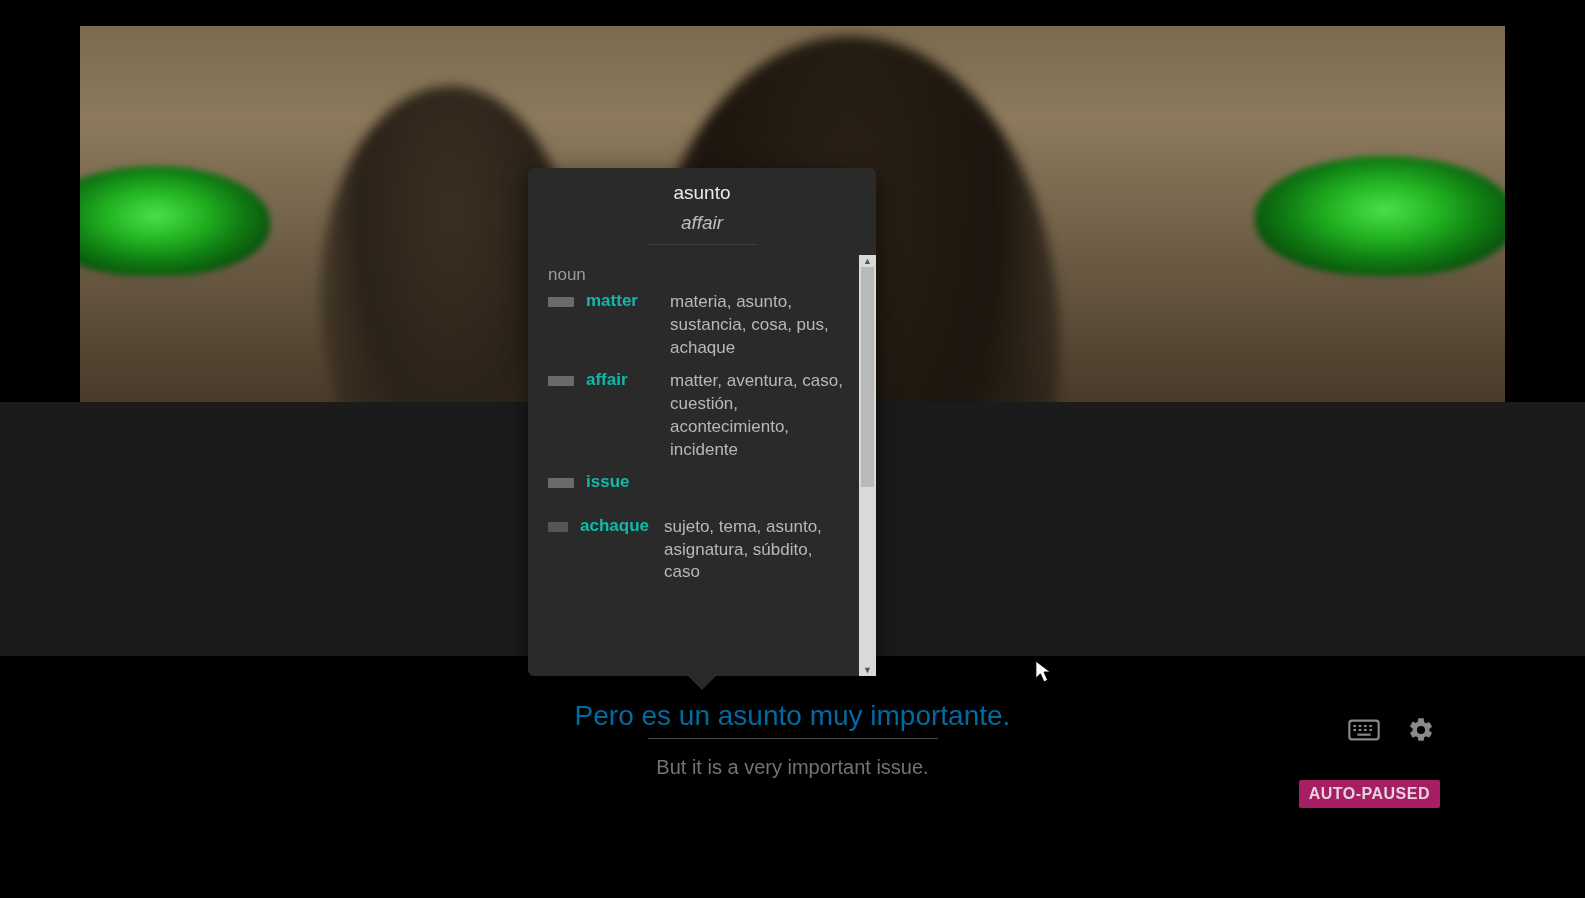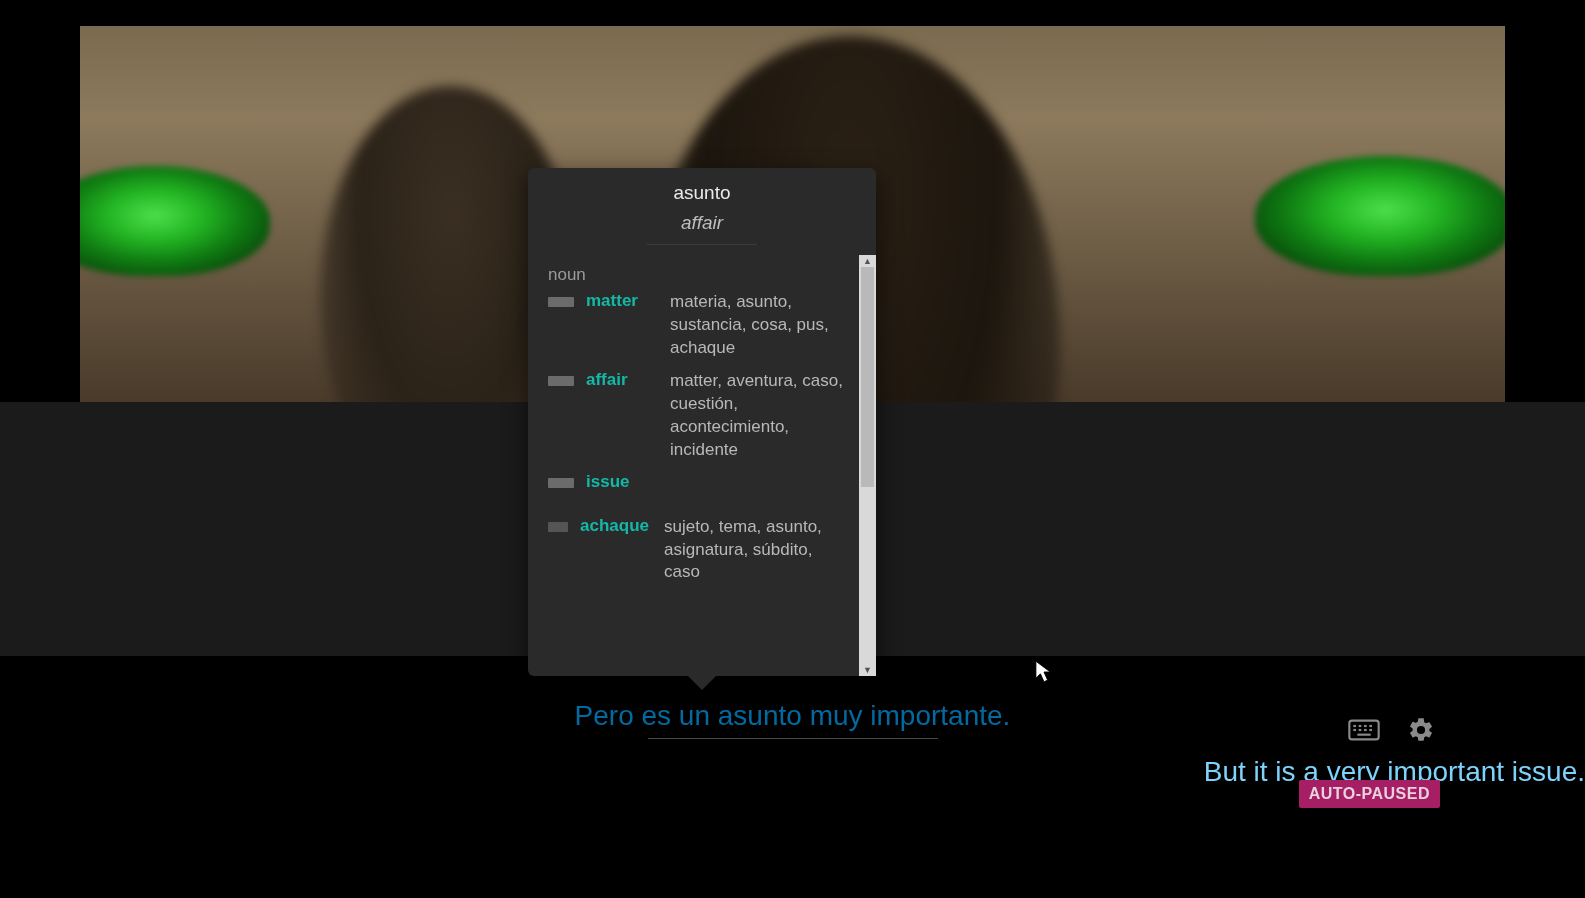--- a/index.html
+++ b/index.html
@@ -49,23 +49,23 @@
     position: absolute;
     left: 50%; transform: translateX(-50%);
     top: 738px;
     width: 290px;
     border-top: 1px solid #4a4a4a;
   }
   .subtitle-translation {
     position: absolute;
     left: 0; right: 0;
     top: 756px;
-    text-align: right;
-    color: #7dd3fc;
-    font-size: 28px;
+    text-align: center;
+    color: #737373;
+    font-size: 20px;
   }
 
   
   .dict-popup {
     position: absolute;
     top: 168px;
     left: 528px;
     width: 348px;
     height: 508px;
     background: #2a2a2a;

